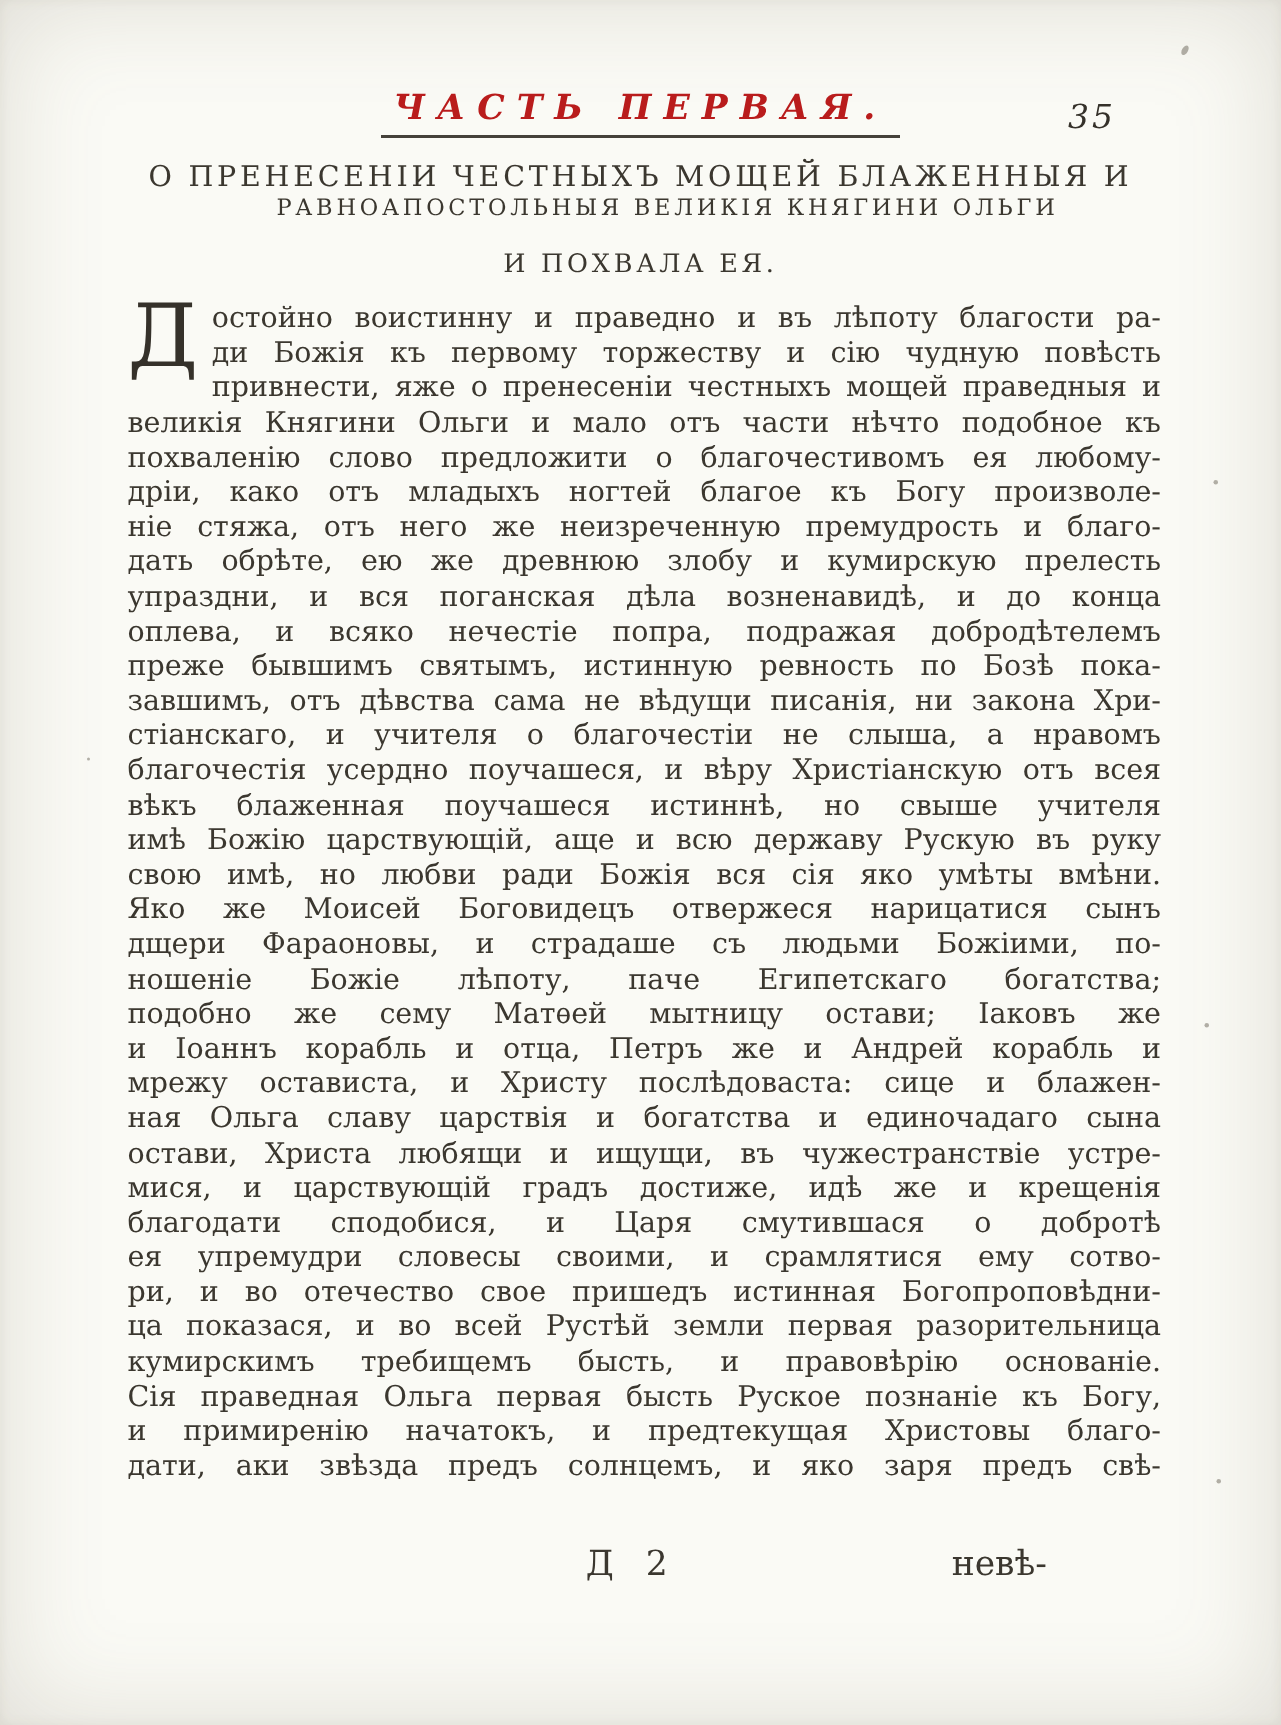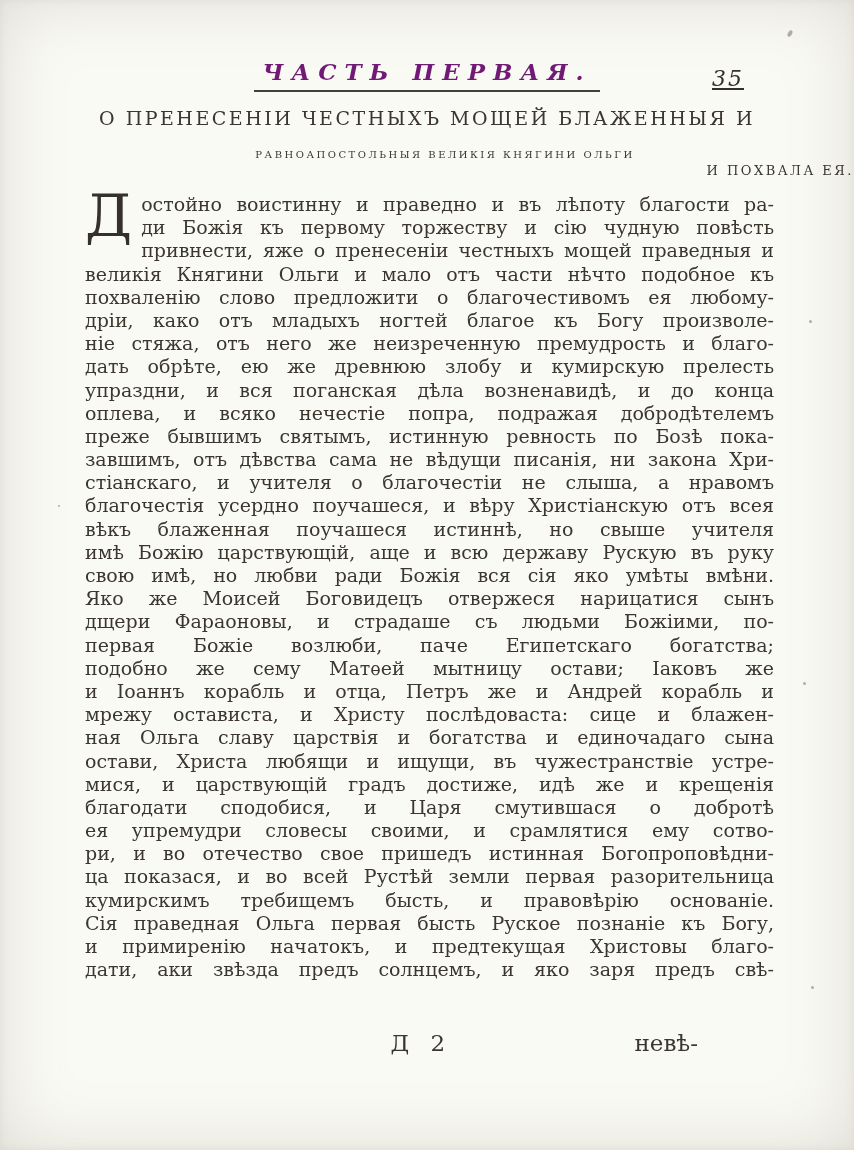--- a/index.html
+++ b/index.html
@@ -15,39 +15,38 @@
     box-shadow: inset 0 0 70px rgba(115, 105, 85, 0.20), inset 0 0 8px rgba(115,105,85,0.10);
     overflow: hidden;
   }
   .header-area { position: relative; padding-top: 58px; text-align: center; }
   .running-title {
     display: inline-block;
     font-style: italic;
     font-weight: bold;
     font-size: 23px;
     letter-spacing: 8px;
-    color: #701a75;
+    color: #b91c1c;
     border-bottom: 2px solid #45413a;
     padding: 0 8px 5px 8px;
     white-space: nowrap;
   }
   .page-number {
     position: absolute;
     top: 66px;
     right: 110px;
     font-style: italic;
     font-size: 22px;
     letter-spacing: 2px;
     color: #35312a;
-    text-decoration: underline;
   }
   .heading { text-align: center; margin-top: 15px; color: #3b372f; }
-  .heading-line1 { font-size: 19px; letter-spacing: 2.5px; margin-bottom: 20px; white-space: nowrap; }
-  .heading-line2 { font-size: 10px; letter-spacing: 2.5px; margin-bottom: 3px; white-space: nowrap; padding-left: 36px; }
-  .heading-line3 { font-size: 13px; letter-spacing: 2.5px; white-space: nowrap; text-align: right; }
+  .heading-line1 { font-size: 19px; letter-spacing: 2.5px; margin-bottom: 0; white-space: nowrap; }
+  .heading-line2 { font-size: 15px; letter-spacing: 2.5px; margin-bottom: 19px; white-space: nowrap; padding-left: 36px; }
+  .heading-line3 { font-size: 17px; letter-spacing: 2.5px; white-space: nowrap; }
   .body-text {
     margin: 15px 80px 0 85px;
     font-size: 19px;
     line-height: 23.2px;
     color: #3b372f;
   }
   .dropcap {
     float: left;
     font-size: 58px;
     line-height: 44px;
@@ -118,21 +117,21 @@
     <div class="bline">оплева, и всяко нечестіе попра, подражая добродѣтелемъ</div>
     <div class="bline">преже бывшимъ святымъ, истинную ревность по Бозѣ пока-</div>
     <div class="bline">завшимъ, отъ дѣвства сама не вѣдущи писанія, ни закона Хри-</div>
     <div class="bline">стіанскаго, и учителя о благочестіи не слыша, а нравомъ</div>
     <div class="bline">благочестія усердно поучашеся, и вѣру Христіанскую отъ всея</div>
     <div class="bline">вѣкъ блаженная поучашеся истиннѣ, но свыше учителя</div>
     <div class="bline">имѣ Божію царствующій, аще и всю державу Рускую въ руку</div>
     <div class="bline">свою имѣ, но любви ради Божія вся сія яко умѣты вмѣни.</div>
     <div class="bline">Яко же Моисей Боговидецъ отвержеся нарицатися сынъ</div>
     <div class="bline">дщери Фараоновы, и страдаше съ людьми Божіими, по-</div>
-    <div class="bline">первая Божіе возлюби, паче Египетскаго богатства;</div>
+    <div class="bline">ношеніе Божіе лѣпоту, паче Египетскаго богатства;</div>
     <div class="bline">подобно же сему Матѳей мытницу остави; Іаковъ же</div>
     <div class="bline">и Іоаннъ корабль и отца, Петръ же и Андрей корабль и</div>
     <div class="bline">мрежу остависта, и Христу послѣдоваста: сице и блажен-</div>
     <div class="bline">ная Ольга славу царствія и богатства и единочадаго сына</div>
     <div class="bline">остави, Христа любящи и ищущи, въ чужестранствіе устре-</div>
     <div class="bline">мися, и царствующій градъ достиже, идѣ же и крещенія</div>
     <div class="bline">благодати сподобися, и Царя смутившася о добротѣ</div>
     <div class="bline">ея упремудри словесы своими, и срамлятися ему сотво-</div>
     <div class="bline">ри, и во отечество свое пришедъ истинная Богопроповѣдни-</div>
     <div class="bline">ца показася, и во всей Рустѣй земли первая разорительница</div>

